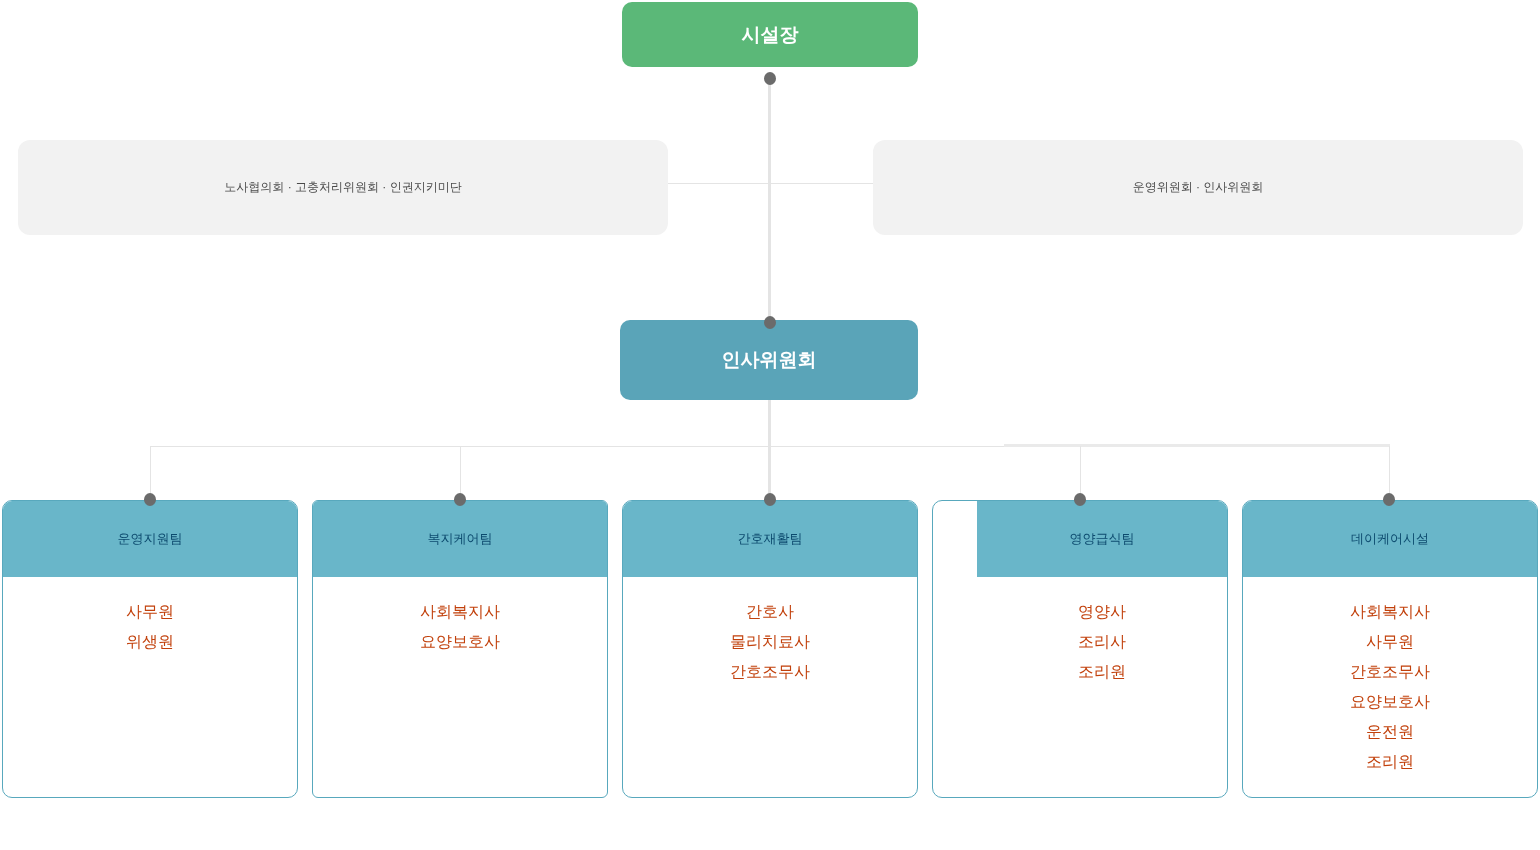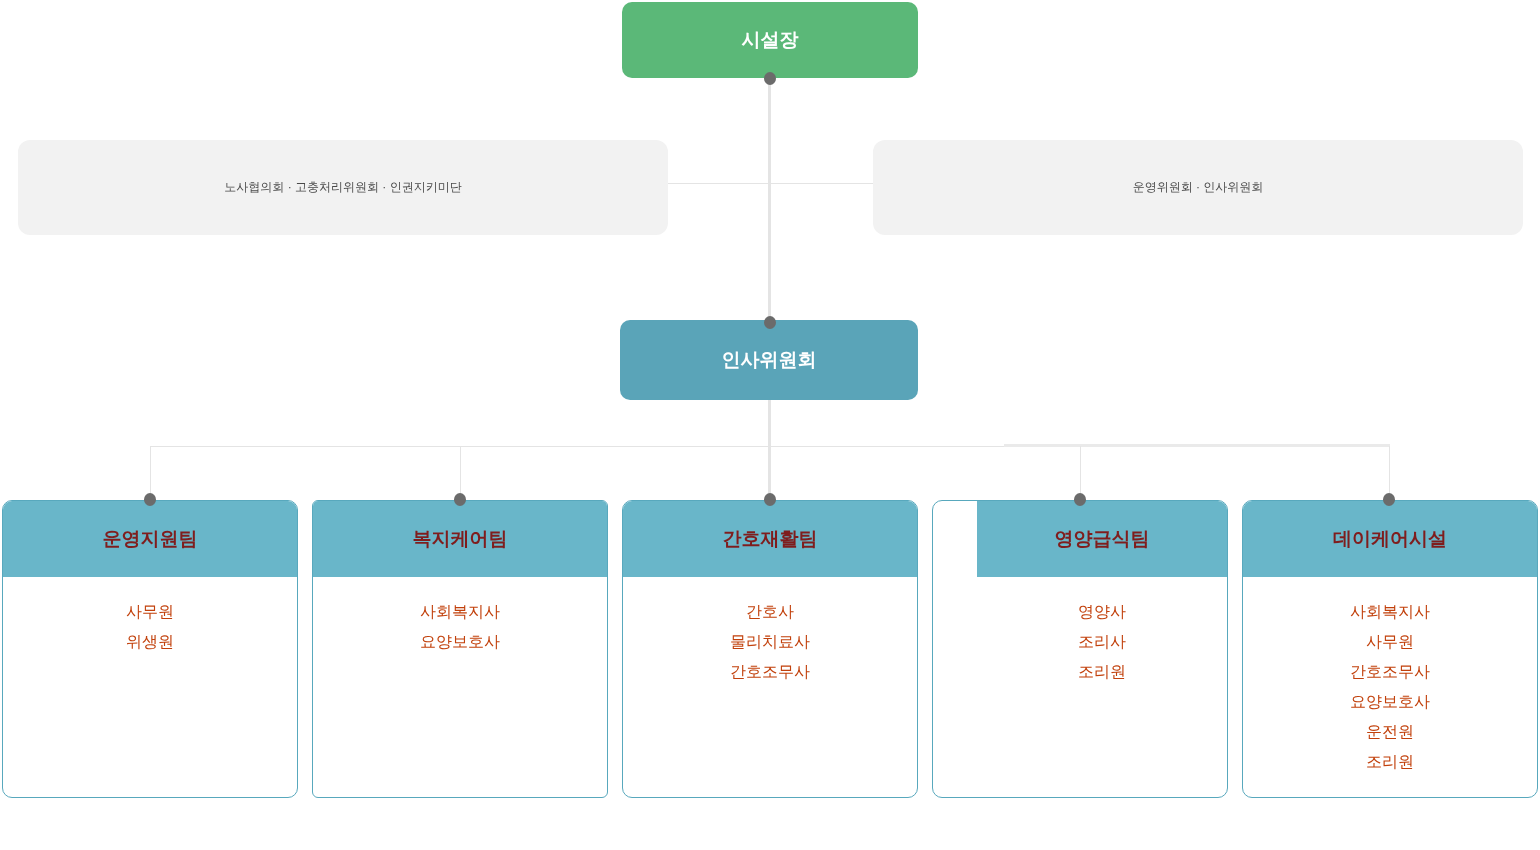--- a/index.html
+++ b/index.html
@@ -9,36 +9,36 @@
   
   .line{position:absolute;background:#e4e4e4;z-index:1;}
   .line.thick{background:#eaeaea;}
 
   
   .dot{position:absolute;width:12px;height:13px;border-radius:50%;background:#6b6b6b;z-index:5;}
 
   
   .node{position:absolute;display:flex;align-items:center;justify-content:center;
         color:#ffffff;font-size:19px;font-weight:bold;border-radius:10px;z-index:2;}
-  .node-root{left:622px;top:2px;width:296px;height:76px;background:#5bb878;}
+  .node-root{left:622px;top:2px;width:296px;height:65px;background:#5bb878;}
   .node-manager{left:620px;top:320px;width:298px;height:80px;background:#5aa4b8;}
 
   
   .committee{position:absolute;top:140px;width:650px;height:95px;background:#f2f2f2;
              border-radius:12px;display:flex;align-items:center;justify-content:center;
              color:#4a4a4a;font-size:12px;z-index:2;}
   .committee-left{left:18px;}
   .committee-right{left:873px;}
 
   
   .team-card{position:absolute;top:500px;width:296px;height:298px;background:#ffffff;
              border:1px solid #58a8bd;border-radius:10px;box-sizing:border-box;
              overflow:hidden;z-index:2;}
   .team-header{height:76px;background:#69b6c9;display:flex;align-items:center;
-               justify-content:center;color:#7f1d1d;font-size:19px;font-weight:bold;}
+               justify-content:center;color:#0c4a6e;font-size:13px;font-weight:normal;}
   .team-members{padding-top:20px;text-align:center;}
   .team-members div{line-height:30px;font-size:16px;color:#c2410c;}
 </style>
 </head>
 <body>
 
 <div class="canvas">
 
   <div class="line" style="left:768px;top:78px;width:3px;height:242px;"></div>
   <div class="line" style="left:668px;top:183px;width:205px;height:1px;"></div>

